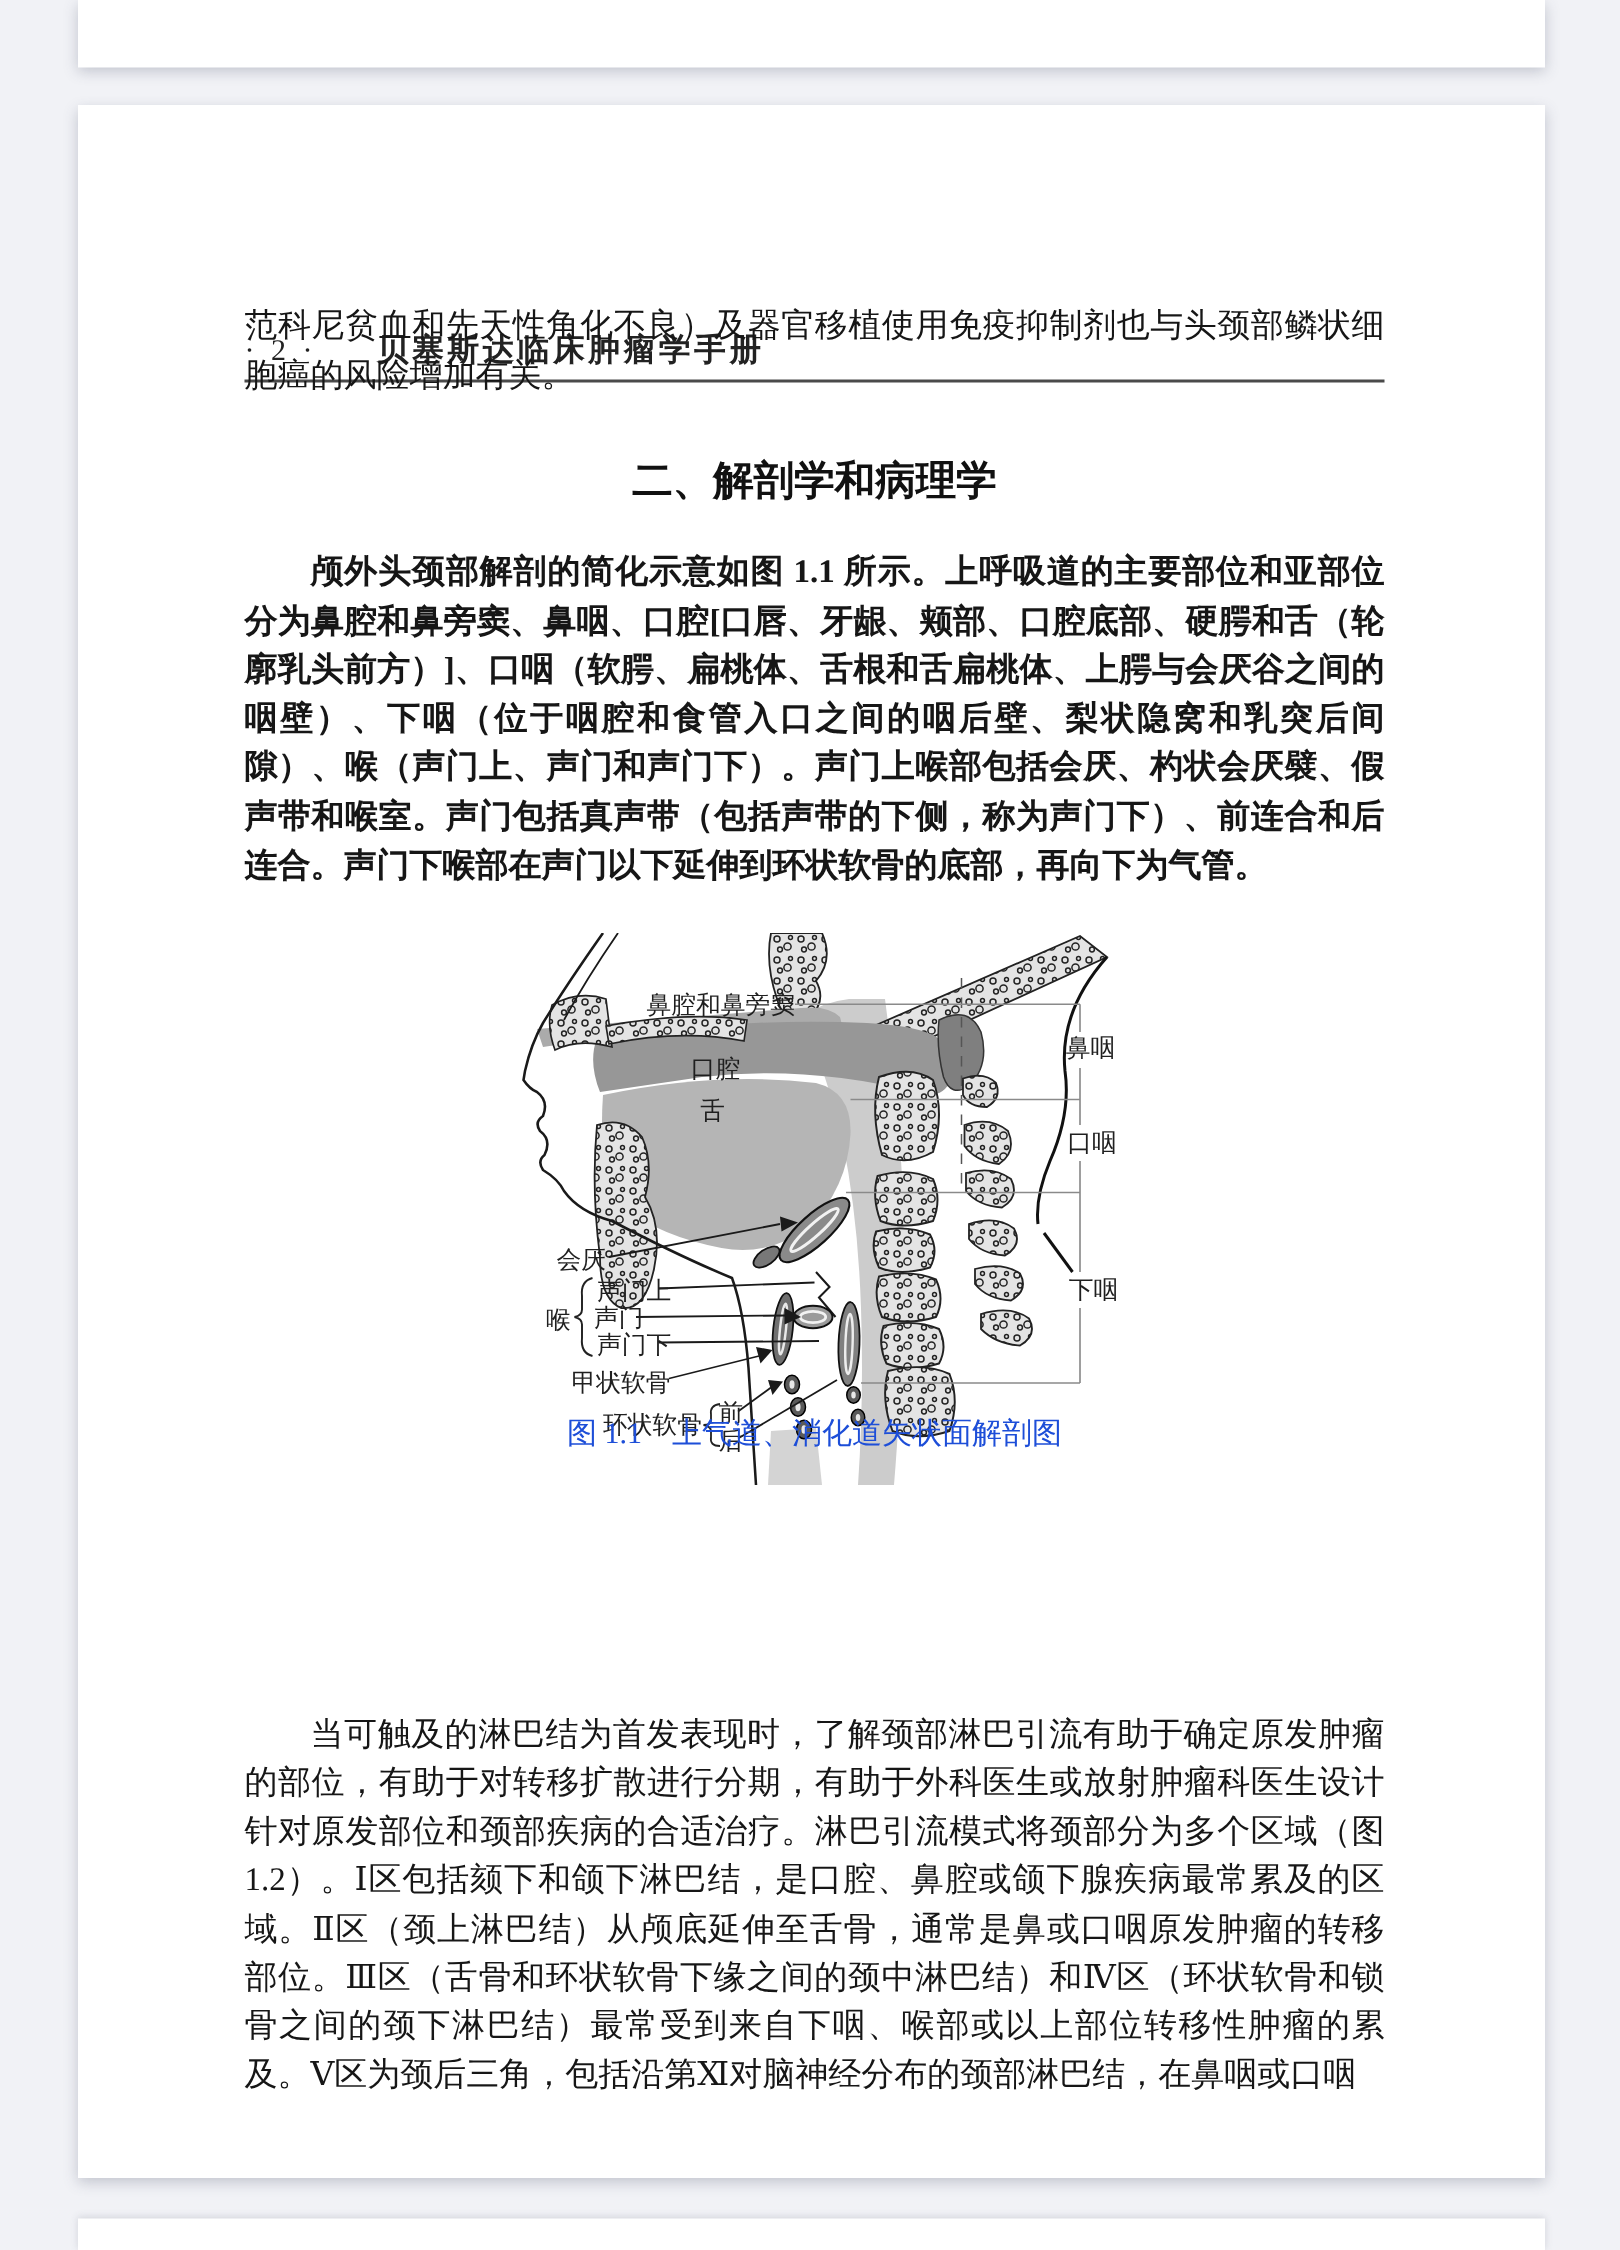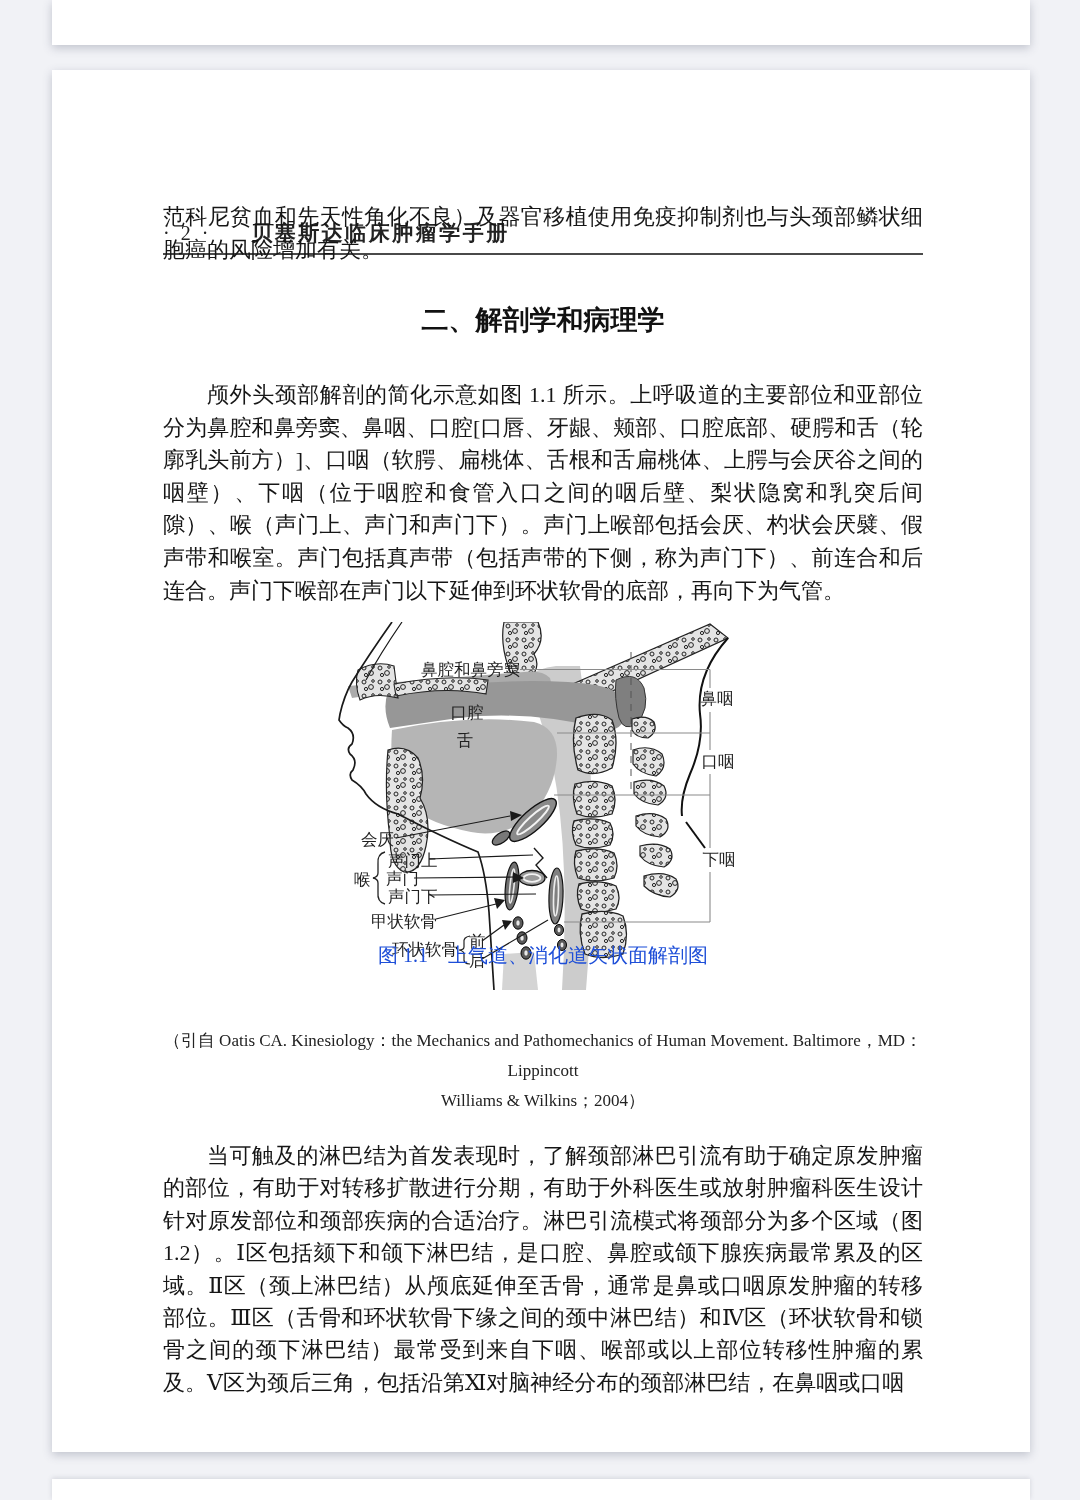--- a/index.html
+++ b/index.html
@@ -24,22 +24,22 @@
 
   .para {
     left:111px; width:760px; font-size:22px; line-height:32.6px;
     text-align:justify; color:#161616;
   }
   #p-intro { top:131px; }
   #heading {
     left:111px; top:232px; width:760px; text-align:center;
     font-size:27px; font-weight:bold; color:#111; line-height:36px;
   }
-  #p-anatomy { top:309px; text-indent:2em; }
-  #fig-wrap { left:276px; top:552px; width:420px; height:370px; }
+  #p-anatomy { top:295px; text-indent:2em;font-weight:bold; }
+  #fig-wrap { left:286px; top:552px; width:420px; height:370px; }
   #caption  { left:111px; top:872px; width:760px; text-align:center; font-size:20px; color:#1d4ed8; }
   #credit   { left:111px; top:956px; width:760px; text-align:center; font-size:17px; line-height:30px; color:#222; }
   #p-lymph  { top:1070px; text-indent:2em; line-height:32.4px; }
 
   svg text {
     font-family:"Liberation Serif","DejaVu Serif",serif;
     font-size:16.5px; fill:#1f1f1f;
   }
 </style>
 </head>
@@ -188,21 +188,17 @@
       <text x="58" y="262">声门</text>
       <text x="60" y="280">声门下</text>
       <text x="43" y="305">甲状软骨</text>
       <text x="64" y="333">环状软骨</text>
       <text x="141" y="325">前</text>
       <text x="141" y="344">后</text>
     </svg>
   </div>
 
   <div class="abs" id="caption">图 1.1　上气道、消化道矢状面解剖图</div>
-  <div class="abs" id="credit">
-    <div>（引自 Oatis CA. Kinesiology：the Mechanics and Pathomechanics of Human Movement. Baltimore，MD：Lippincott</div>
-    <div>Williams &amp; Wilkins；2004）</div>
-  </div>
 
   <div class="abs para" id="p-lymph">当可触及的淋巴结为首发表现时，了解颈部淋巴引流有助于确定原发肿瘤的部位，有助于对转移扩散进行分期，有助于外科医生或放射肿瘤科医生设计针对原发部位和颈部疾病的合适治疗。淋巴引流模式将颈部分为多个区域（图 1.2）。Ⅰ区包括颏下和颌下淋巴结，是口腔、鼻腔或颌下腺疾病最常累及的区域。Ⅱ区（颈上淋巴结）从颅底延伸至舌骨，通常是鼻或口咽原发肿瘤的转移部位。Ⅲ区（舌骨和环状软骨下缘之间的颈中淋巴结）和Ⅳ区（环状软骨和锁骨之间的颈下淋巴结）最常受到来自下咽、喉部或以上部位转移性肿瘤的累及。Ⅴ区为颈后三角，包括沿第Ⅺ对脑神经分布的颈部淋巴结，在鼻咽或口咽</div>
 </div>
 
 <div class="sheet" id="page-next"></div>
 
 </body></html>

